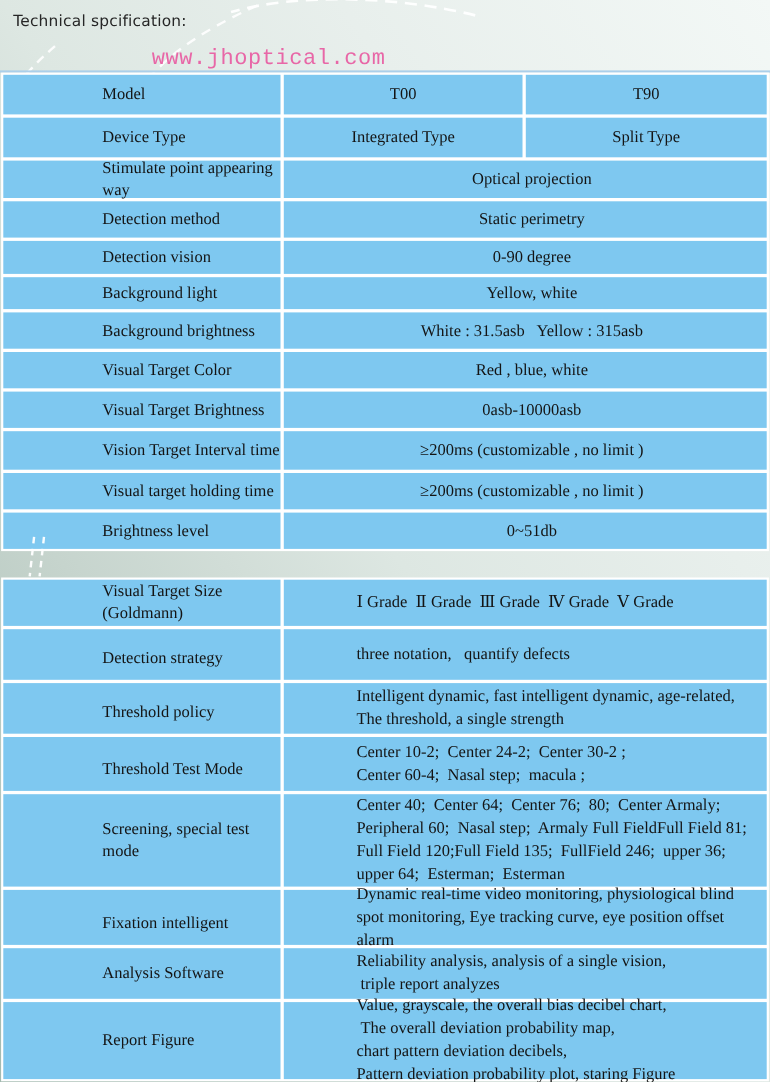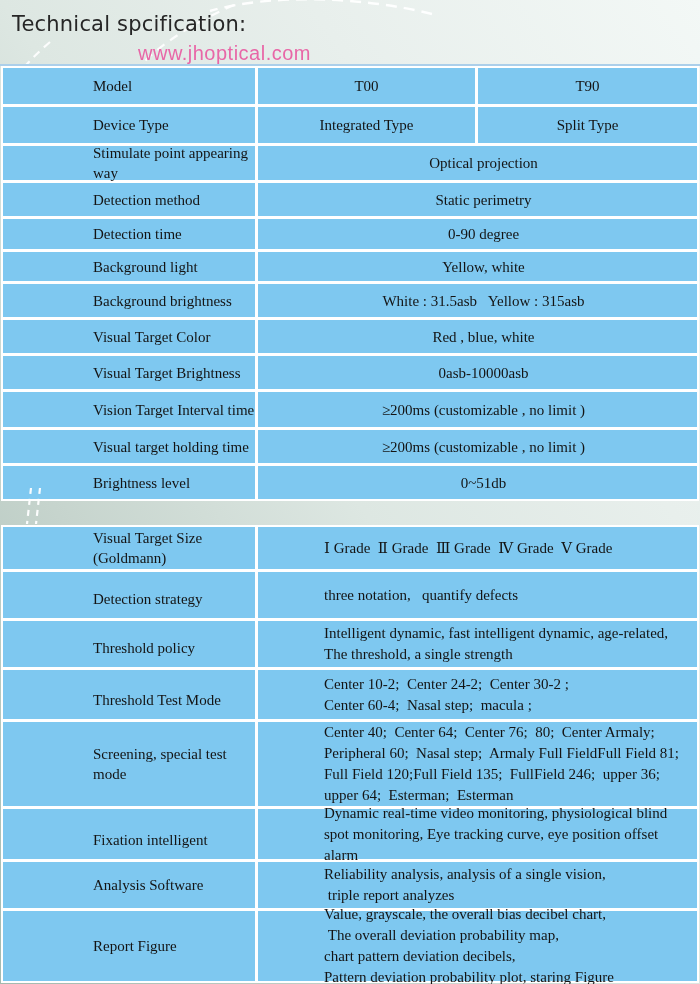--- a/index.html
+++ b/index.html
@@ -6,25 +6,25 @@
   body{width:700px;height:984px;overflow:hidden;}
   .page{
     position:relative;width:700px;height:984px;
     background:linear-gradient(to bottom left,#f3f8f6 0%,#e8efec 28%,#dde7e2 50%,#c6d4cd 72%,#a3bab0 100%);
     font-family:"Liberation Serif","DejaVu Serif",serif;
   }
   .deco{position:absolute;left:0;top:0;pointer-events:none;}
   .page-title{
     position:absolute;left:12px;top:12px;
     font-family:"DejaVu Sans","Liberation Sans",sans-serif;
-    font-size:21px;color:#262626;letter-spacing:0.2px;
+    font-size:14px;color:#262626;letter-spacing:0.2px;
   }
   .site-link{
     position:absolute;left:138px;top:42px;
-    font-family:Liberation Sans, sans-serif;
+    font-family:Liberation Mono, monospace;
     font-size:20px;color:#e867a7;letter-spacing:0.5px;
   }
   .top-blue-line{position:absolute;left:0;top:64px;width:700px;height:2px;background:#abcfea;}
   .tbl{
     position:absolute;left:1px;width:698px;background:#ffffff;
     padding:2px;box-sizing:border-box;
     display:flex;flex-direction:column;gap:3px;
   }
   .t1{top:66px;}
   .t2{top:525px;}
@@ -75,21 +75,21 @@
       <div class="cell lbl">Stimulate point appearing way</div>
       <div class="cell wide">Optical projection</div>
     </div>
 
     <div class="row" style="height:33px">
       <div class="cell lbl">Detection method</div>
       <div class="cell wide">Static perimetry</div>
     </div>
 
     <div class="row" style="height:30px">
-      <div class="cell lbl">Detection time</div>
+      <div class="cell lbl">Detection vision</div>
       <div class="cell wide">0-90 degree</div>
     </div>
 
     <div class="row" style="height:29px">
       <div class="cell lbl">Background light</div>
       <div class="cell wide">Yellow, white</div>
     </div>
 
     <div class="row" style="height:33px">
       <div class="cell lbl">Background brightness</div>

